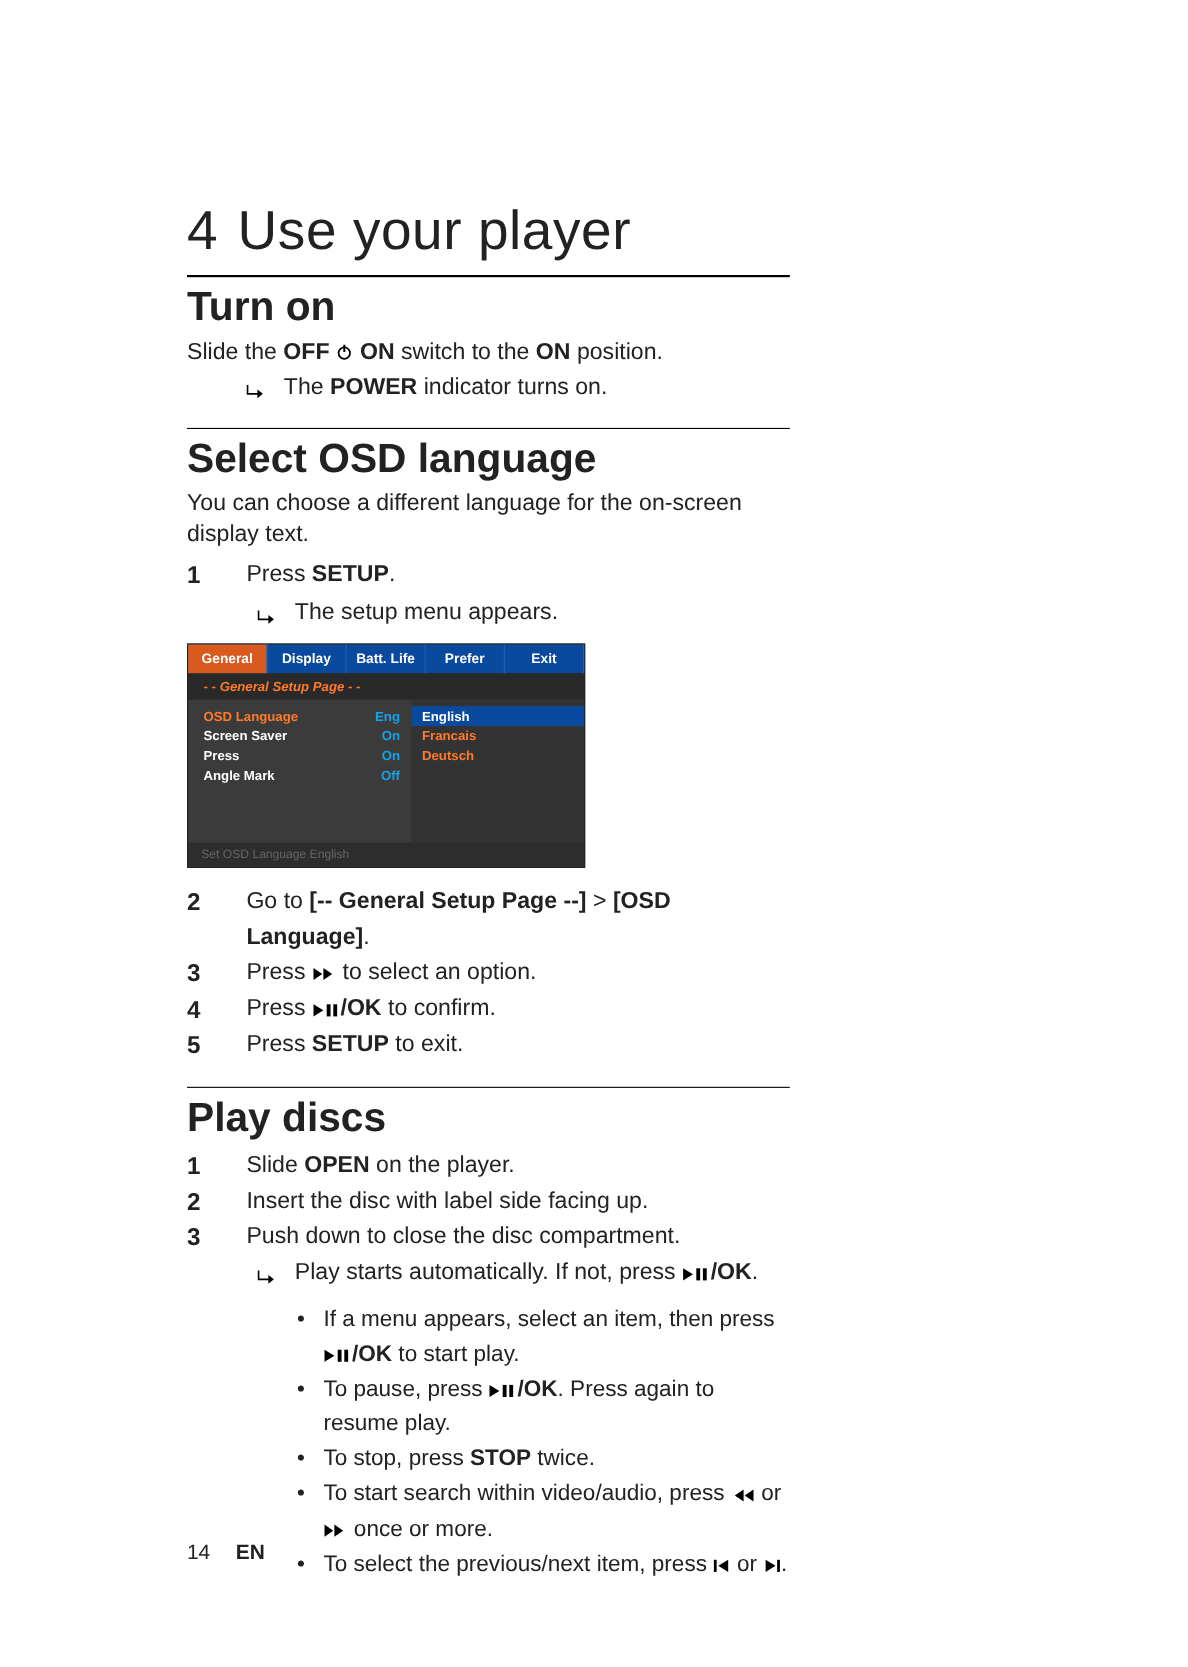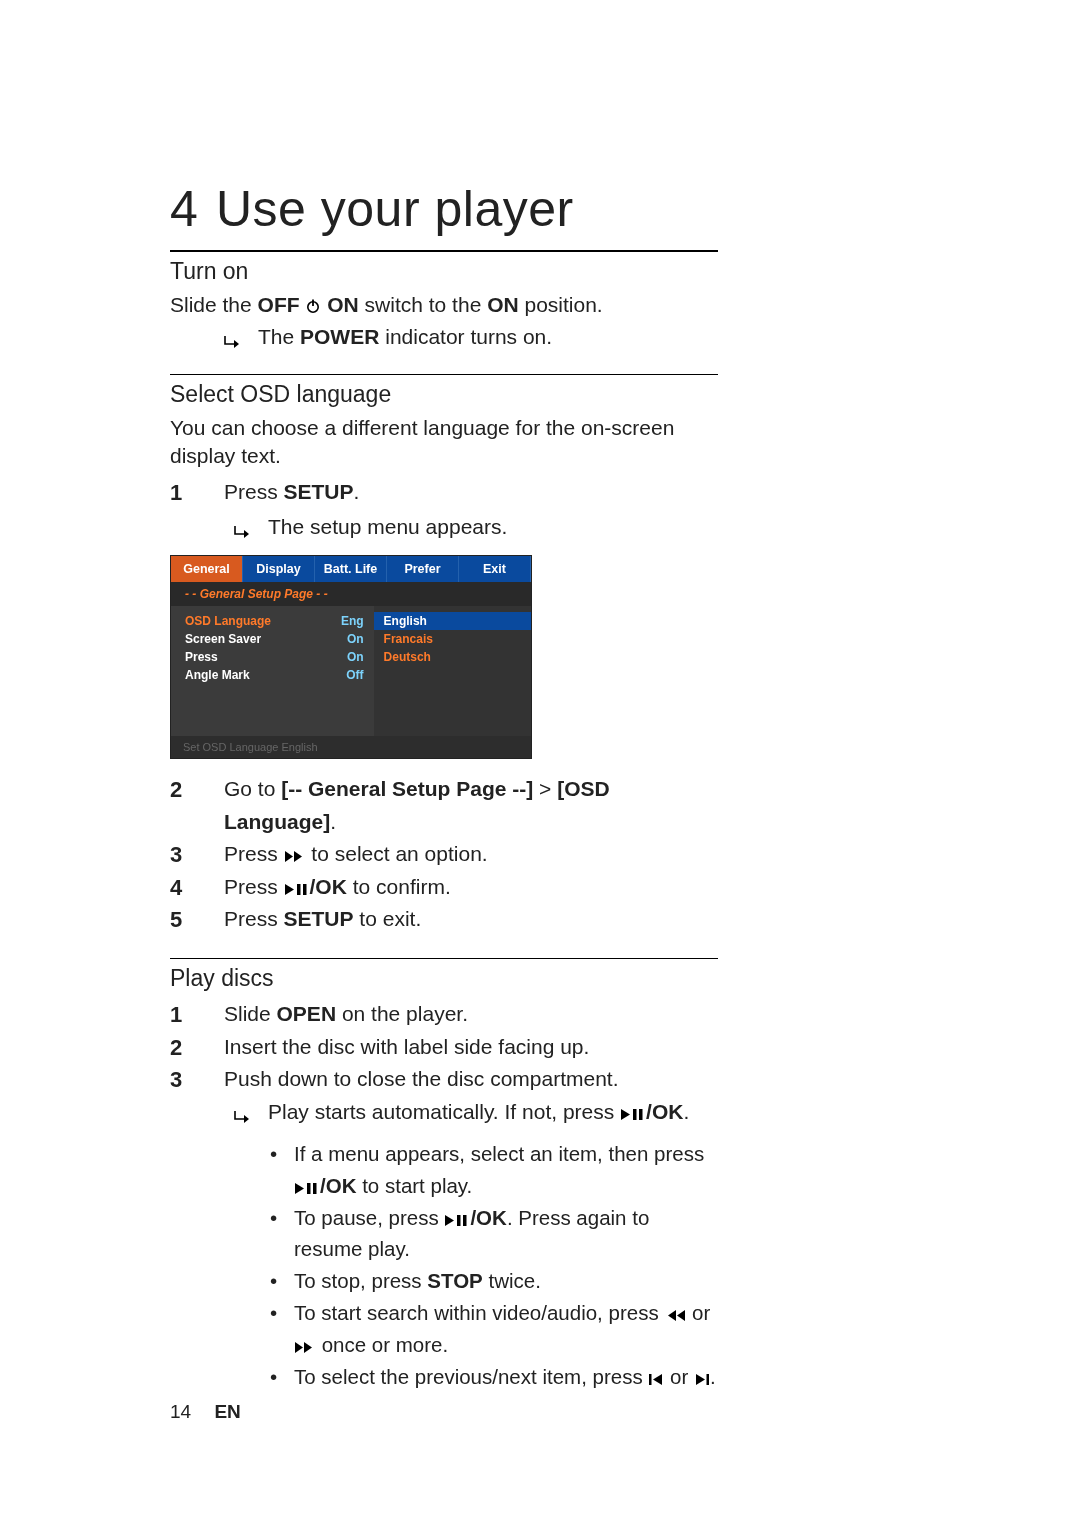--- a/index.html
+++ b/index.html
@@ -1,21 +1,21 @@
 <!DOCTYPE html>
 <html><head>
 <meta charset="utf-8">
 <style>
   html,body{margin:0;padding:0;background:#fff;font-family:"Gill Sans","Gill Sans MT","Trebuchet MS",Arial,sans-serif;color:#222;}
   .page{width:888px;height:1515px;box-sizing:border-box;padding:180px 170px 0 170px;position:relative;}
   .chapter-title{font-size:50px;font-weight:300;margin:0 0 8px 0;letter-spacing:.5px;}
   .chapter-title .num{display:inline-block;width:46px;}
   .hr-thick{border:none;border-top:2px solid #000;margin:12px 0 6px 0;}
   .hr-thin{border:none;border-top:1.5px solid #000;margin:22px 0 6px 0;}
-  .section-title{font-size:23px;font-weight:400;margin:2px 0 6px 0;}
+  .section-title{font-size:37px;font-weight:700;margin:2px 0 6px 0;}
   p.body{font-size:21px;margin:4px 0;line-height:1.35;font-weight:300;}
   .bold{font-weight:600;}
   .indent-result{padding-left:88px;position:relative;font-size:21px;margin:4px 0;line-height:1.35;font-weight:300;}
   .indent-result .arrow-ret{position:absolute;left:54px;top:3px;}
   ol.steps{list-style:none;padding:0;margin:6px 0 0 0;}
   ol.steps li{font-size:21px;font-weight:300;line-height:1.55;padding-left:54px;position:relative;}
   ol.steps li .step-num{position:absolute;left:0;top:0;font-weight:600;font-size:22px;width:36px;}
   ul.bullets{list-style:none;padding:0;margin:10px 0 0 100px;}
   ul.bullets li{font-size:20.5px;font-weight:300;line-height:1.55;position:relative;padding-left:24px;}
   ul.bullets li::before{content:"•";position:absolute;left:0;top:0;}
@@ -30,21 +30,21 @@
   .osd-tabs{display:flex;background:#0a4a9e;}
   .osd-tabs div{flex:1;text-align:center;padding:6px 0;color:#fff;font-size:12.5px;border-right:1px solid #2461ad;font-weight:bold;}
   .osd-tabs div.active{background:#d85a1f;}
   .osd-subhead{background:#292929;padding:5px 14px;font-size:12px;color:#ff7a2a;font-weight:bold;font-style:italic;}
   .osd-body{display:flex;height:130px;}
   .osd-left{flex:1.3;padding:6px 10px 6px 14px;}
   .osd-left-row{display:flex;justify-content:space-between;padding:2px 0;font-size:12px;}
   .osd-left-row.sel{color:#ff7a2a;font-weight:bold;}
   .osd-left-row .lab{color:#fff;font-weight:bold;}
   .osd-left-row.sel .lab{color:#ff7a2a;}
-  .osd-left-row .val{color:#7dd3fc;font-weight:bold;}
+  .osd-left-row .val{color:#0ea5e9;font-weight:bold;}
   .osd-right{flex:1;background:#333;padding:6px 10px;}
   .osd-right-row{padding:2px 0;font-size:12px;color:#ff7a2a;font-weight:bold;}
   .osd-right-row.sel{background:#0a4a9e;color:#fff;margin:0 -10px;padding:2px 10px;}
   .osd-hint{background:#2d2d2d;padding:5px 12px;font-size:11px;color:#666;}
 
   
   svg.ic{display:inline-block;vertical-align:-2px;}
 </style>
 </head>
 <body>

